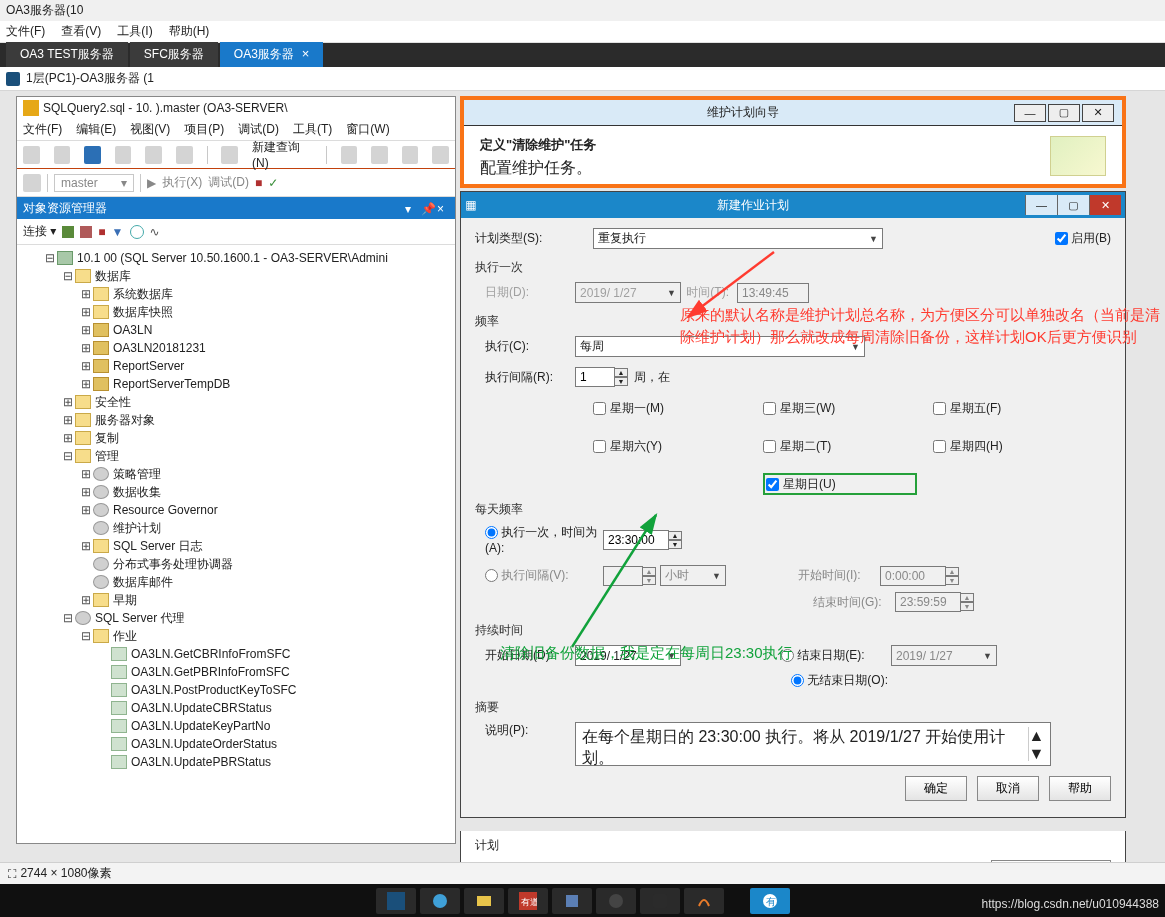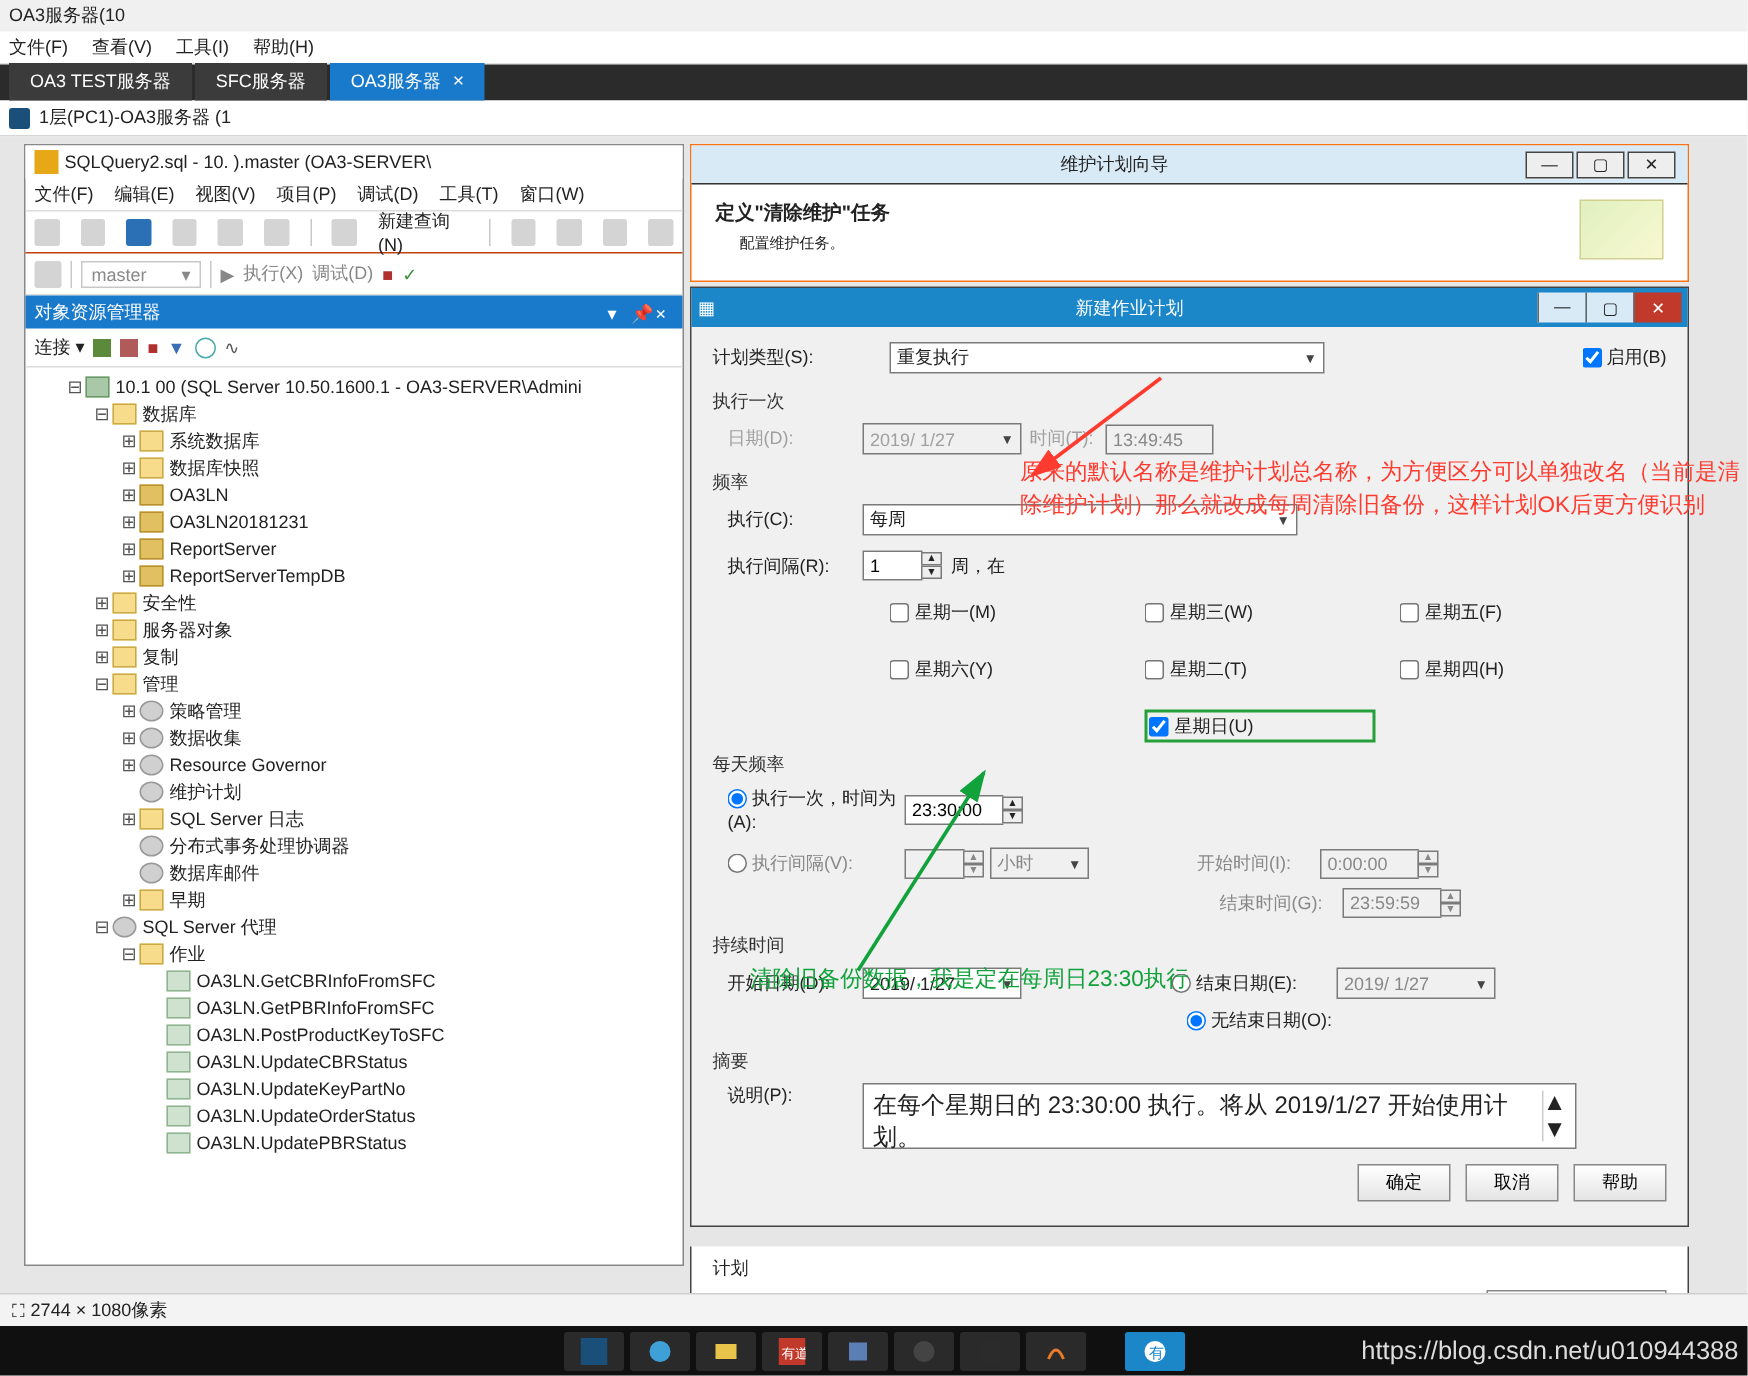--- a/index.html
+++ b/index.html
@@ -35,27 +35,27 @@
 .tree ul { list-style: none; padding-left: 18px; }
 .tree li { white-space: nowrap; display: flex; align-items: center; }
 .tw { width: 10px; display: inline-block; text-align: center; color: #555; cursor: pointer; margin-right: 2px; }
 .ni { width: 16px; height: 14px; display: inline-block; margin-right: 4px; vertical-align: middle; }
 .ni.db { background: #e0c060; border: 1px solid #b89030; }
 .ni.fld { background: #f7dd8b; border: 1px solid #caa948; }
 .ni.srv { background: #a8c8a8; border: 1px solid #6a9a6a; }
 .ni.job { background: #cfe2cf; border: 1px solid #8fb48f; }
 .ni.gear { background: #d0d0d0; border: 1px solid #999; border-radius: 50%; }
 
-.wiz { position: absolute; left: 460px; top: 5px; width: 666px; height: 92px; background: #fff; border: 1px solid #f97316; }
+.wiz { position: absolute; left: 460px; top: 5px; width: 666px; height: 92px; background: #fff; border: 4px solid #f97316; }
 .wiz-title { height: 26px; background: #d9eaf7; border-bottom: 1px solid #333; display: flex; align-items: center; padding: 0 8px; justify-content: space-between; }
 .wiz-title .btns { display: flex; gap: 2px; }
 .wiz-title .btns div { width: 32px; height: 18px; border: 1px solid #444; background: #eee; display: flex; align-items: center; justify-content: center; cursor: pointer; font-size: 11px; }
 .wiz-body { padding: 10px 16px; display: flex; justify-content: space-between; align-items: flex-start; }
 .wiz-body .hl { font-weight: bold; font-size: 13px; }
-.wiz-body .sub { font-size: 10px; margin-top: 4px; margin-left: 16px; }
+.wiz-body .sub { font-size: 16px; margin-top: 4px; margin-left: 0; }
 .wiz-body .art { width: 56px; height: 40px; background: linear-gradient(135deg,#e0f0c0,#f8f8d0); border: 1px solid #d0d090; }
 .sched { position: absolute; left: 460px; top: 100px; width: 666px; height: 627px; background: #f0f0f0; border: 1px solid #444; }
 .sched-title { height: 26px; background: #1b87c9; color: #fff; display: flex; align-items: center; justify-content: space-between; padding: 0 4px 0 0; }
 .sched-title .t { flex: 1; text-align: center; font-size: 12px; }
 .sched-title .ic { width: 20px; display: flex; justify-content: center; align-items: center; }
 .sched-title .btns { display: flex; }
 .sched-title .btns div { width: 32px; height: 20px; background: #d9eaf7; color: #222; border-left: 1px solid #666; display: flex; align-items: center; justify-content: center; cursor: pointer; font-size: 11px; }
 .sched-title .btns .close { background: #c0392b; color: #fff; }
 .sched-body { padding: 10px 14px 8px 14px; font-size: 12px; }
 .frow { display: flex; align-items: center; margin-bottom: 10px; }
@@ -75,21 +75,21 @@
 .name-hl { border: 2px solid #e03030; padding: 1px; }
 .bot-sched { position: absolute; left: 460px; top: 740px; width: 666px; height: 80px; background: #fff; border: 1px solid #444; border-top: none; padding: 6px 14px; }
 .win-btn { border: 1px solid #888; background: linear-gradient(#fff,#e4e4e4); padding: 3px 18px; cursor: pointer; font-size: 12px; }
 .annotation-red { position: absolute; color: #ff3b30; font-size: 15px; line-height: 22px; pointer-events: none; z-index: 50; }
 .annotation-green { position: absolute; color: #11a23b; font-size: 15px; line-height: 22px; pointer-events: none; z-index: 50; }
 svg.overlay { position: absolute; left: 0; top: 0; pointer-events: none; z-index: 40; }
 .statusbar { position: absolute; left: 0; bottom: 33px; width: 1165px; height: 22px; background: #f3f3f3; border-top: 1px solid #cfcfcf; display: flex; align-items: center; padding: 0 8px; font-size: 12px; }
 .taskbar { position: absolute; left: 0; bottom: 0; width: 1165px; height: 33px; background: #101010; display: flex; align-items: center; padding: 0 6px; gap: 4px; justify-content: center; }
 .taskbar .tbi { width: 40px; height: 26px; background: #2a2a2a; display: flex; align-items: center; justify-content: center; border-radius: 2px; cursor: pointer; }
 .taskbar .tbi svg { width: 18px; height: 18px; }
-.watermark { position: absolute; right: 6px; bottom: 6px; color: #ddd; font-size: 17px; z-index: 60; }
+.watermark { position: absolute; right: 6px; bottom: 6px; color: #ddd; font-size: 12px; z-index: 60; }
 input[type=checkbox], input[type=radio] { vertical-align: middle; }
 .spin { display: inline-flex; align-items: center; }
 .spin .sp-btns { display: flex; flex-direction: column; margin-left: -1px; }
 .spin .sp-btns div { width: 14px; height: 9px; border: 1px solid #7a7a7a; background: #eee; font-size: 7px; line-height: 7px; text-align: center; cursor: pointer; }
 .desc-area { border: 1px solid #7a7a7a; background: #fff; width: 476px; height: 44px; padding: 4px 6px; font-size: 16px; display: flex; }
 .desc-area .scr { width: 16px; display: flex; flex-direction: column; justify-content: space-between; align-items: center; border-left: 1px solid #ccc; margin-left: auto; }
 .btnrow { display: flex; justify-content: flex-end; gap: 10px; margin-top: 10px; }
 </style>
 </head>
 <body>

